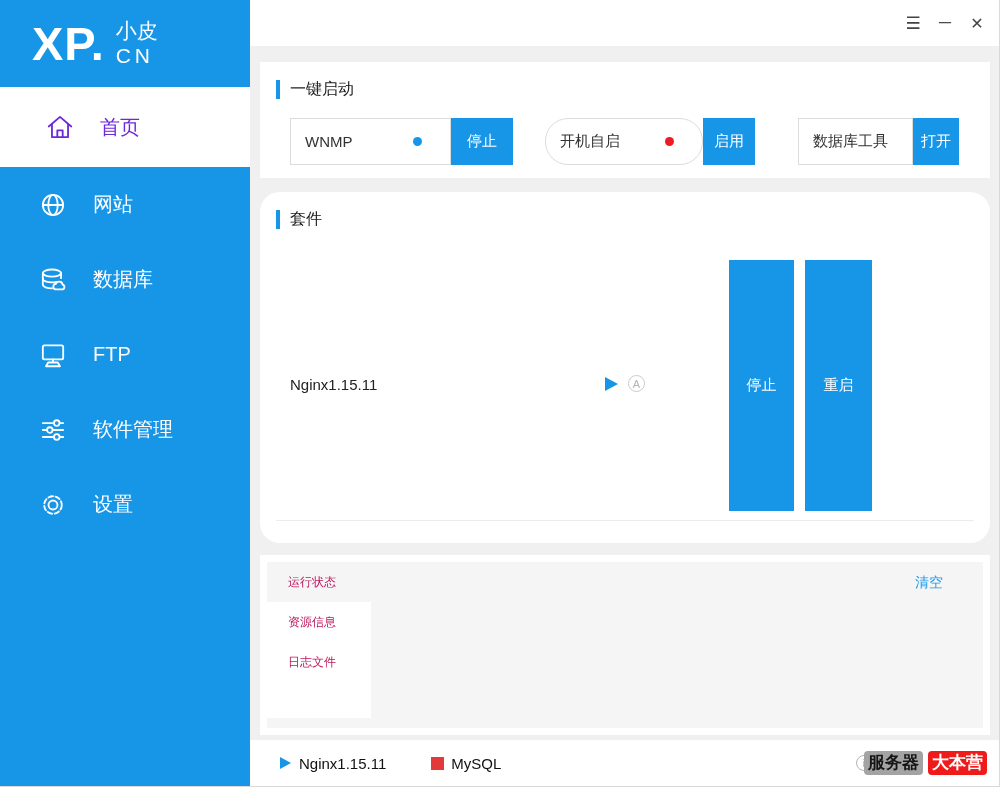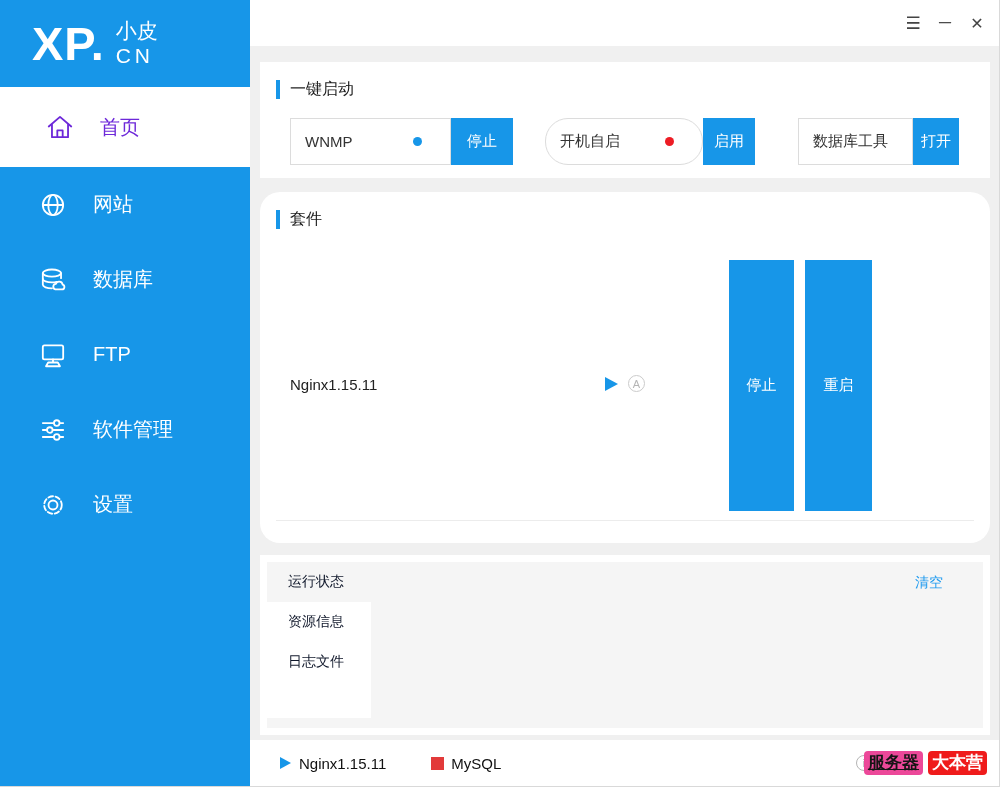--- a/index.html
+++ b/index.html
@@ -50,33 +50,33 @@
   .service-name { position:absolute; left:30px; top:184px; font-size:15px; color:#222; }
   .play-btn { position:absolute; left:345px; top:185px; width:0; height:0; border-left:13px solid #1796E8; border-top:7px solid transparent; border-bottom:7px solid transparent; cursor:pointer; }
   .circle-a { position:absolute; left:368px; top:183px; width:17px; height:17px; border:1px solid #cbcbcb; border-radius:50%; color:#b5b5b5; font-size:11px; display:flex; align-items:center; justify-content:center; cursor:pointer; }
   .v-btn { position:absolute; top:68px; height:251px; background:#1796E8; color:#fff; font-size:15px; display:flex; align-items:center; justify-content:center; cursor:pointer; }
   #vbtn-0 { left:469px; width:65px; } #vbtn-1 { left:545px; width:67px; } #vbtn-2 { left:621px; width:67px; }
   .suite-divider { position:absolute; left:16px; right:16px; top:328px; height:1px; background:#ececec; }
 
   
   .inner { position:absolute; left:7px; top:7px; right:7px; bottom:7px; background:#f5f5f5; }
   .tab-col-white { position:absolute; left:0; top:40px; width:104px; height:116px; background:#fff; }
-  .tab { position:absolute; left:0; width:104px; height:40px; display:flex; align-items:center; padding-left:21px; font-size:14px; color:#0f172a; cursor:pointer; }
+  .tab { position:absolute; left:0; width:104px; height:40px; display:flex; align-items:center; padding-left:21px; font-size:12px; color:#be185d; cursor:pointer; }
   #tab-0 { top:0; } #tab-1 { top:40px; } #tab-2 { top:80px; }
   .clear-link { position:absolute; right:40px; top:12px; font-size:14px; color:#1E9AEF; cursor:pointer; }
 
   
   .statusbar { position:absolute; left:250px; right:0; bottom:0; height:46px; background:#fff; display:flex; align-items:center; padding:0 10px 0 30px; }
   .sb-play { width:0; height:0; border-left:11px solid #1796E8; border-top:6px solid transparent; border-bottom:6px solid transparent; margin-right:8px; }
   .sb-name { font-size:15px; color:#111; }
   .sb-sq { width:13px; height:13px; background:#E23A3A; margin:0 7px 0 45px; }
   .sb-right { margin-left:auto; display:flex; align-items:center; }
   .info-circle { width:16px; height:16px; border:1px solid #b5b5b5; border-radius:50%; color:#999; font-size:11px; display:flex; align-items:center; justify-content:center; margin-right:-8px; background:#fff; cursor:pointer; }
   .badge { position:relative; z-index:1; font-weight:bold; font-size:17px; padding:2px 4px; border-radius:4px; cursor:pointer; line-height:1.2; }
-  .badge.yellow { background:#ec4899; color:#151515;text-decoration:underline; }
+  .badge.yellow { background:#a3a3a3; color:#151515; }
   .badge.red { background:#EF1B1B; color:#fff; margin-left:5px; margin-right:2px; }
 </style>
 </head>
 <body>
 
 <div class="app">
 
   <div class="sidebar">
     <div class="logo">
       <div class="logo-main">XP.</div>

